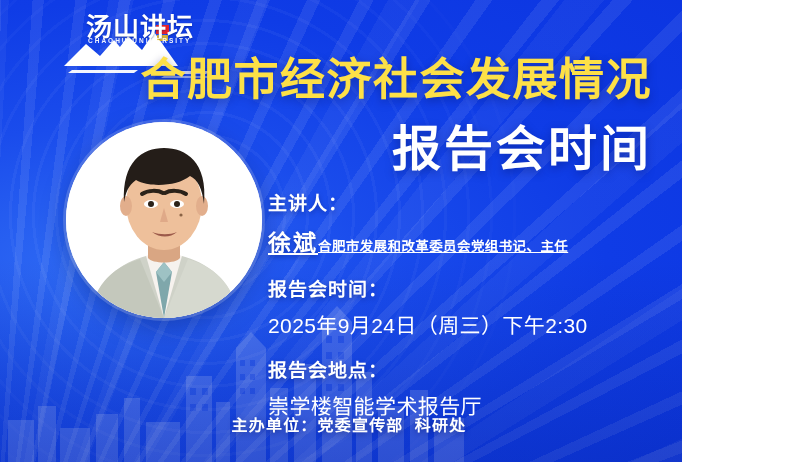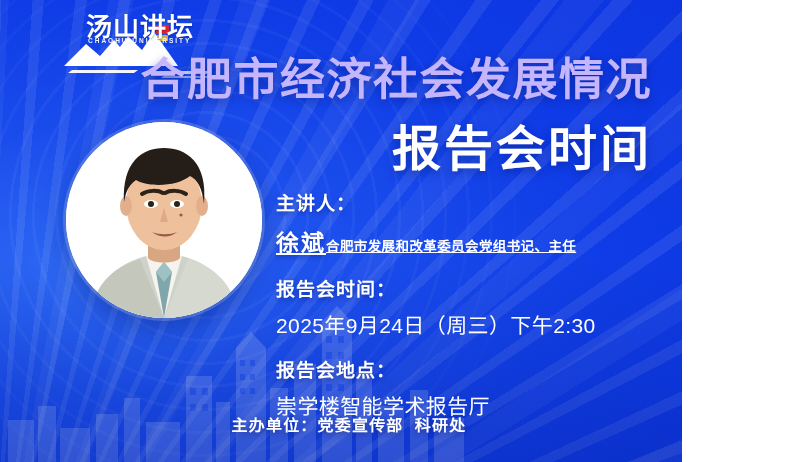--- a/index.html
+++ b/index.html
@@ -160,39 +160,39 @@
     position: absolute;
     right: 30px;
     top: 56px;
     text-align: right;
   }
   .headline-l1 {
     font-size: 45px;
     font-weight: 700;
     letter-spacing: 1.5px;
     line-height: 1.08;
-    color: #c4b5fd;
+    color: #fde047;
     text-shadow: 0 3px 10px rgba(2,16,90,0.40);
     white-space: nowrap;
   }
   .headline-l2 {
     margin-top: 18px;
     font-size: 49px;
     font-weight: 700;
     letter-spacing: 3px;
     line-height: 1.08;
     color: #ffffff;
     text-shadow: 0 3px 10px rgba(2,16,90,0.40);
     white-space: nowrap;
   }
 
   
   .details {
     position: absolute;
-    left: 276px;
+    left: 268px;
     top: 188px;
     width: 440px;
   }
   .field-label {
     font-size: 19px;
     font-weight: 700;
     letter-spacing: 1px;
     color: #ffffff;
     text-shadow: 0 2px 5px rgba(2,16,90,0.40);
     white-space: nowrap;

